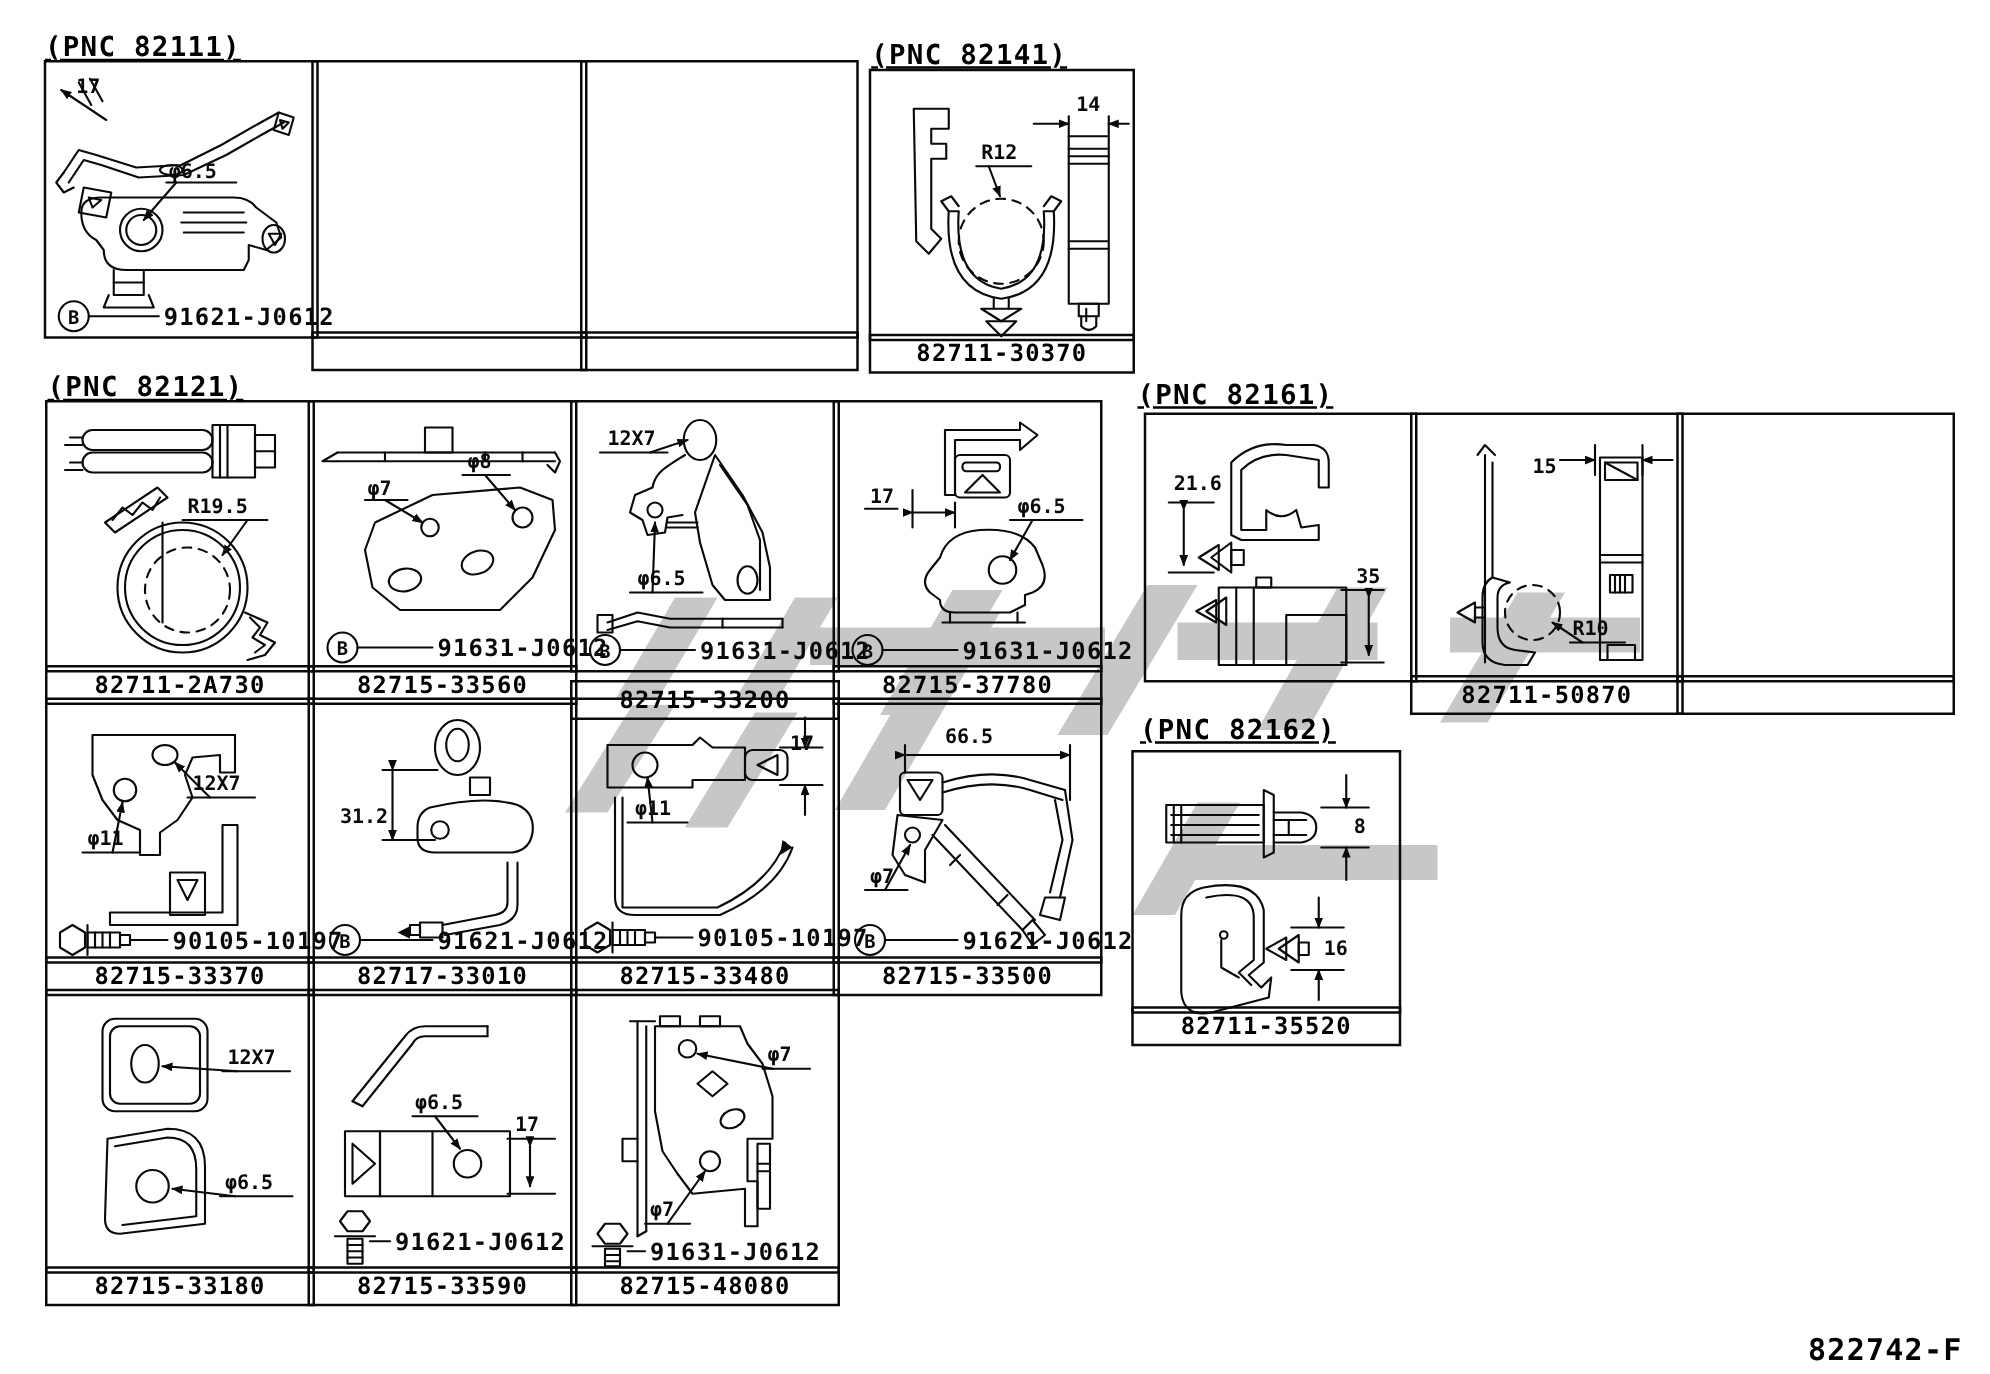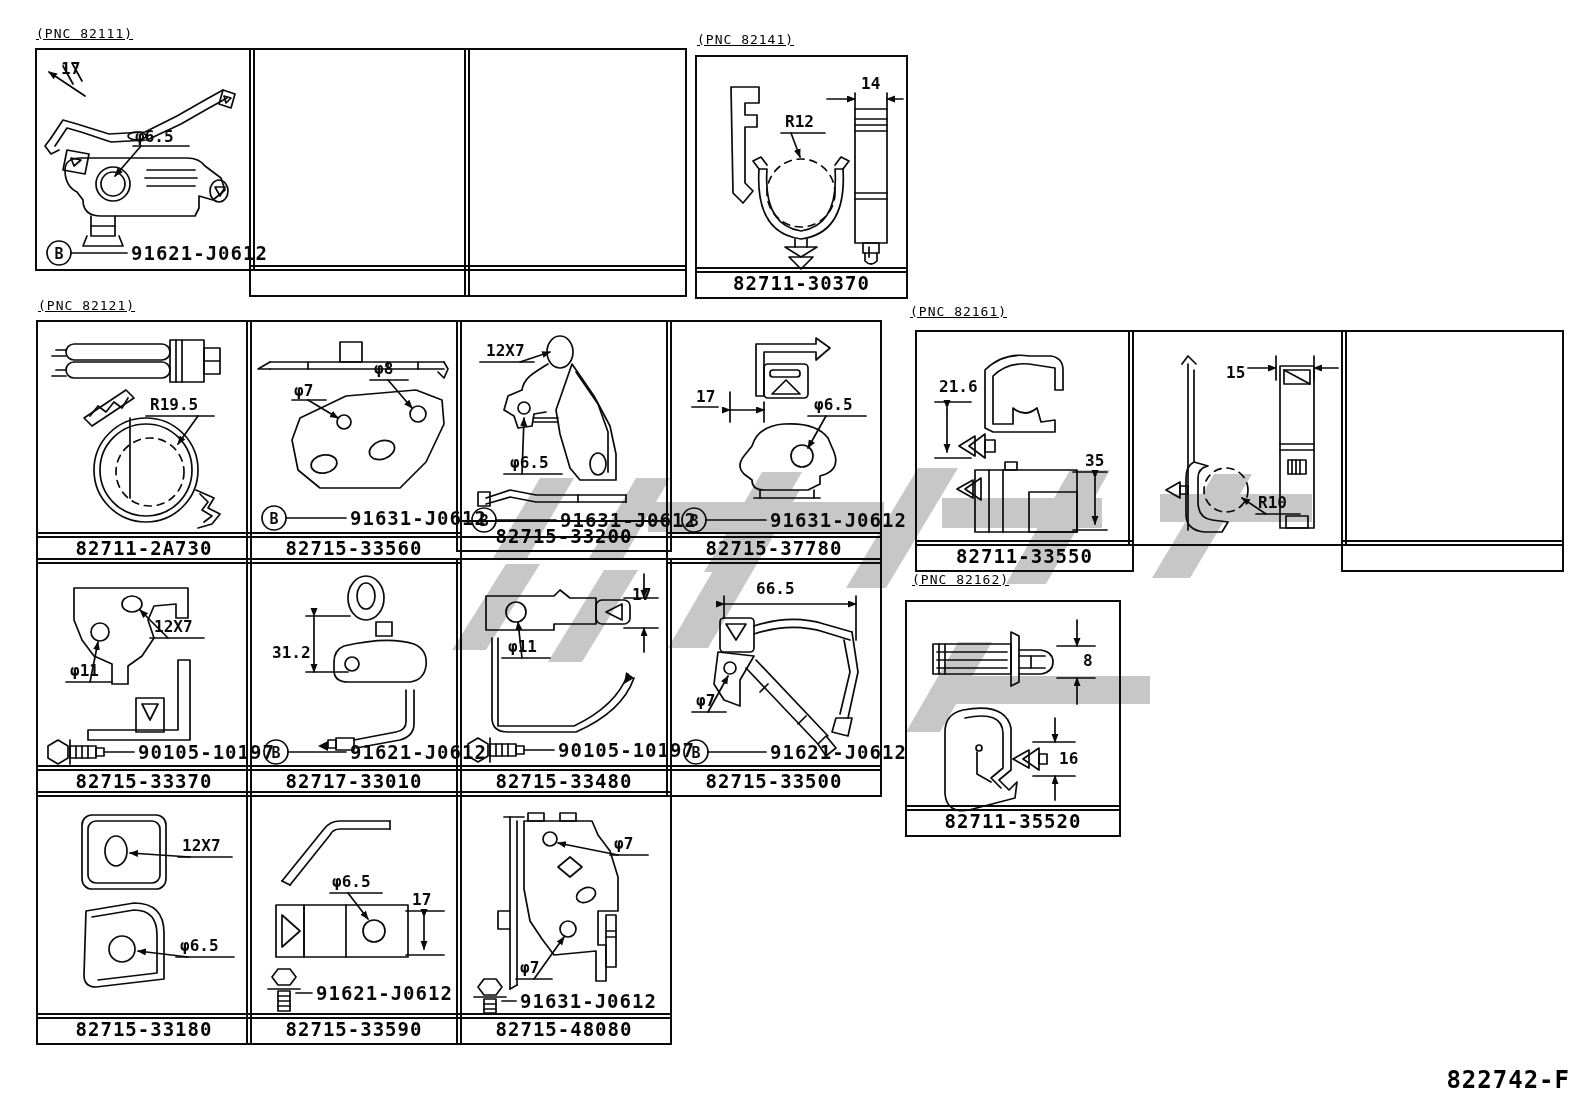--- a/index.html
+++ b/index.html
@@ -3,21 +3,21 @@
 <meta charset="utf-8">
 <style>
   html,body{margin:0;padding:0;background:#fff;}
   .page{position:relative;width:1592px;height:1099px;background:#ffffff;overflow:hidden;
         font-family:"DejaVu Sans Mono",monospace;color:#000;}
   .wm{position:absolute;left:0;top:0;width:1592px;height:1099px;z-index:0;}
   .tbl{position:absolute;z-index:2;}
   .cell{position:absolute;border:2px solid #0a0a0a;background:transparent;}
   .plab{position:absolute;border:2px solid #0a0a0a;display:flex;align-items:center;justify-content:center;
         font-weight:bold;font-size:19px;letter-spacing:1px;background:transparent;}
-  .pnc{position:absolute;z-index:3;font-weight:normal;font-size:13px;letter-spacing:1px;
+  .pnc{position:absolute;z-index:3;font-weight:bold;font-size:22px;letter-spacing:1px;
        text-decoration:underline;}
   .doccode{position:absolute;z-index:3;font-weight:bold;font-size:24px;letter-spacing:1px;}
   svg.d{position:absolute;left:0;top:0;width:100%;height:100%;overflow:visible;}
   svg.d path,svg.d line,svg.d circle,svg.d ellipse,svg.d rect,svg.d polyline{
       fill:none;stroke:#0a0a0a;stroke-width:1.7;stroke-linejoin:round;stroke-linecap:round;}
   svg.d polygon{fill:#0a0a0a;stroke:none;}
   svg.d polygon.o{fill:none;stroke:#0a0a0a;stroke-width:1.7;stroke-linejoin:round;}
   svg.d .dsh{stroke-dasharray:7 6;}
   svg.d text{fill:#0a0a0a;stroke:none;font-family:"DejaVu Sans Mono",monospace;font-weight:bold;}
   text.dim{font-size:16px;}
@@ -249,21 +249,21 @@
         <line x1="38" y1="198" x2="98" y2="198"></line>
         <text class="code" x="102" y="205">91631-J0612</text>
       </svg>
     </div>
     <div class="plab" style="left:0;top:212px;width:212px;height:28px">
       <span>82711-2A730</span>
       </div>
     <div class="plab" style="left:210px;top:212px;width:212px;height:28px">
       <span>82715-33560</span>
       </div>
-    <div class="plab" style="left:420px;top:200px;width:212px;height:28px">
+    <div class="plab" style="left:420px;top:224px;width:212px;height:28px">
       <span>82715-33200</span>
       </div>
     <div class="plab" style="left:630px;top:212px;width:212px;height:28px">
       <span>82715-37780</span>
       </div>
 
     <div class="cell" style="left:0;top:238px;width:212px;height:209px">
       <svg class="d" viewBox="0 0 212 209">
         <path d="M36,28 L150,28 L150,58 L138,58 L138,44 L116,46 L110,60 L116,78 L104,96 L90,106 L90,124 L74,124 L74,104 L56,96 L44,80 L36,60 Z"></path>
         <ellipse cx="94" cy="44" rx="10" ry="8"></ellipse>
@@ -514,22 +514,22 @@
         <line x1="150" y1="112" x2="184" y2="112"></line>
           <line x1="150" y1="118" x2="184" y2="118"></line>
         <rect x="158" y="128" width="18" height="14"></rect>
         <line x1="162" y1="128" x2="162" y2="142"></line>
           <line x1="166" y1="128" x2="166" y2="142"></line>
           <line x1="170" y1="128" x2="170" y2="142"></line>
         <rect x="156" y="184" width="22" height="12"></rect>
       </svg>
     </div>
     <div class="cell" style="left:426px;top:0;width:219px;height:212px"></div>
-    <div class="plab" style="left:0;top:210px;width:215px;height:28px">
-      <span>82711-33550</span>
+    <div class="plab" style="left:213px;top:210px;width:215px;height:28px">
+      <span>82711-50870</span>
       </div>
     <div class="plab" style="left:426px;top:210px;width:219px;height:28px">
       <span></span>
       </div>
   </div>
 
   <div class="tbl" style="left:905px;top:600px;width:212px;height:233px">
     <div class="cell" style="left:0;top:0;width:212px;height:207px">
       <svg class="d" viewBox="0 0 212 207">
         <rect x="26" y="42" width="78" height="30"></rect>

